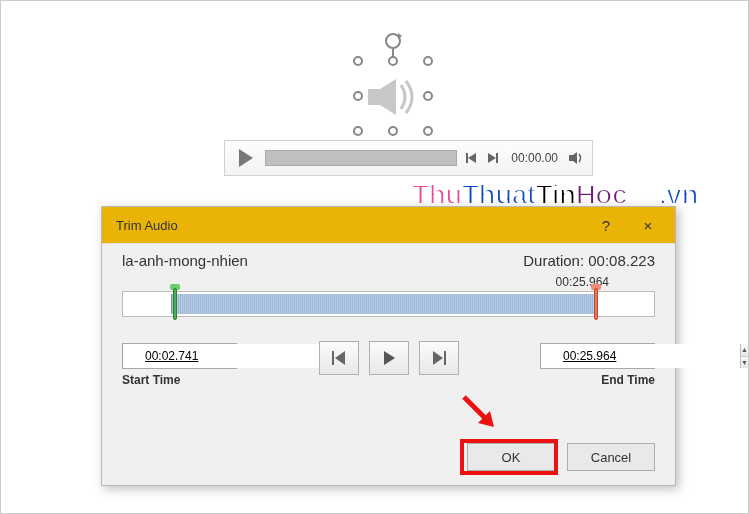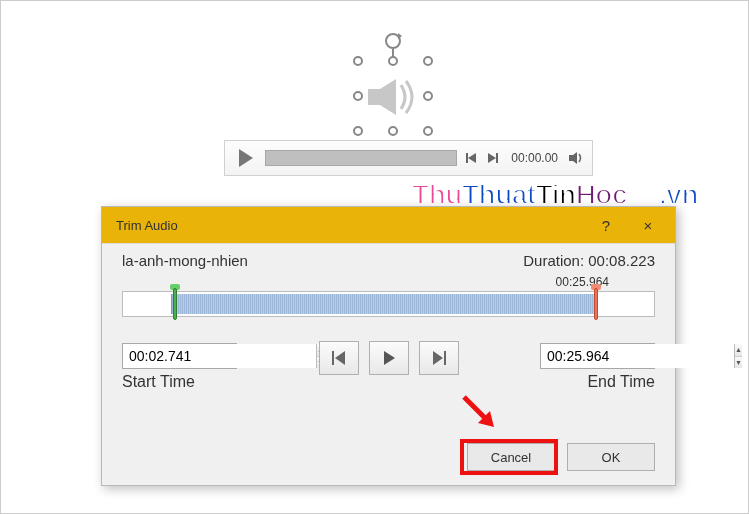--- a/index.html
+++ b/index.html
@@ -133,25 +133,25 @@
   .marker .cap{position:absolute;top:-4px;left:0;width:10px;height:6px;border-radius:2px;}
   .marker.green .cap{background:#66cf6a;}
   .marker.red .cap{background:#f08c74;}
 
   .controls-row { display:flex; align-items:flex-start; justify-content:space-between; margin-top:22px;}
   .time-block { display:flex; flex-direction:column; gap:4px; }
   .spinner {
     display:flex; width:115px; height:26px;
     border:1px solid #a8a8a8; background:#fff;
   }
-  .spinner input{ flex:1; border:none; padding:0 6px; font-size:14px; outline:none;}
+  .spinner input{ flex:1; border:none; padding:0 22px; font-size:12px; outline:none;text-decoration:underline;}
   .spin-btns{ width:18px; display:flex; flex-direction:column; border-left:1px solid #bbb;}
   .spin-btn{ flex:1; display:flex;align-items:center;justify-content:center;font-size:7px;color:#555;background:linear-gradient(#fafafa,#e7e7e7);}
   .spin-btn + .spin-btn{border-top:1px solid #ccc;}
-  .time-label{font-size:16px;color:#333;}
+  .time-label{font-size:12px;color:#333;font-weight:bold;}
 
   .center-btns{display:flex;gap:10px; margin-top:-2px;}
   .media-btn{
     width:40px;height:34px;
     background:linear-gradient(#fbfbfb,#e8e8e8);
     border:1px solid #b0b0b0;
     display:flex;align-items:center;justify-content:center;
   }
 
   .dlg-buttons{ position:absolute; right:20px; bottom:14px; display:flex; gap:12px;}
@@ -284,22 +284,22 @@
           <div class="spin-btns">
             <div class="spin-btn">▲</div>
             <div class="spin-btn">▼</div>
           </div>
         </div>
         <span class="time-label">End Time</span>
       </div>
     </div>
 
     <div class="dlg-buttons">
+      <div class="dlg-btn">OK</div>
       <div class="dlg-btn">Cancel</div>
-      <div class="dlg-btn">OK</div>
     </div>
 
     <div class="ok-highlight"></div>
     <svg class="arrow" viewBox="0 0 42 42">
       <line x1="4" y1="4" x2="30" y2="30" stroke="#e11" stroke-width="5"></line>
       <polygon points="34,34 18,30 30,18" fill="#e11"></polygon>
     </svg>
   </div>
 </div>
 

